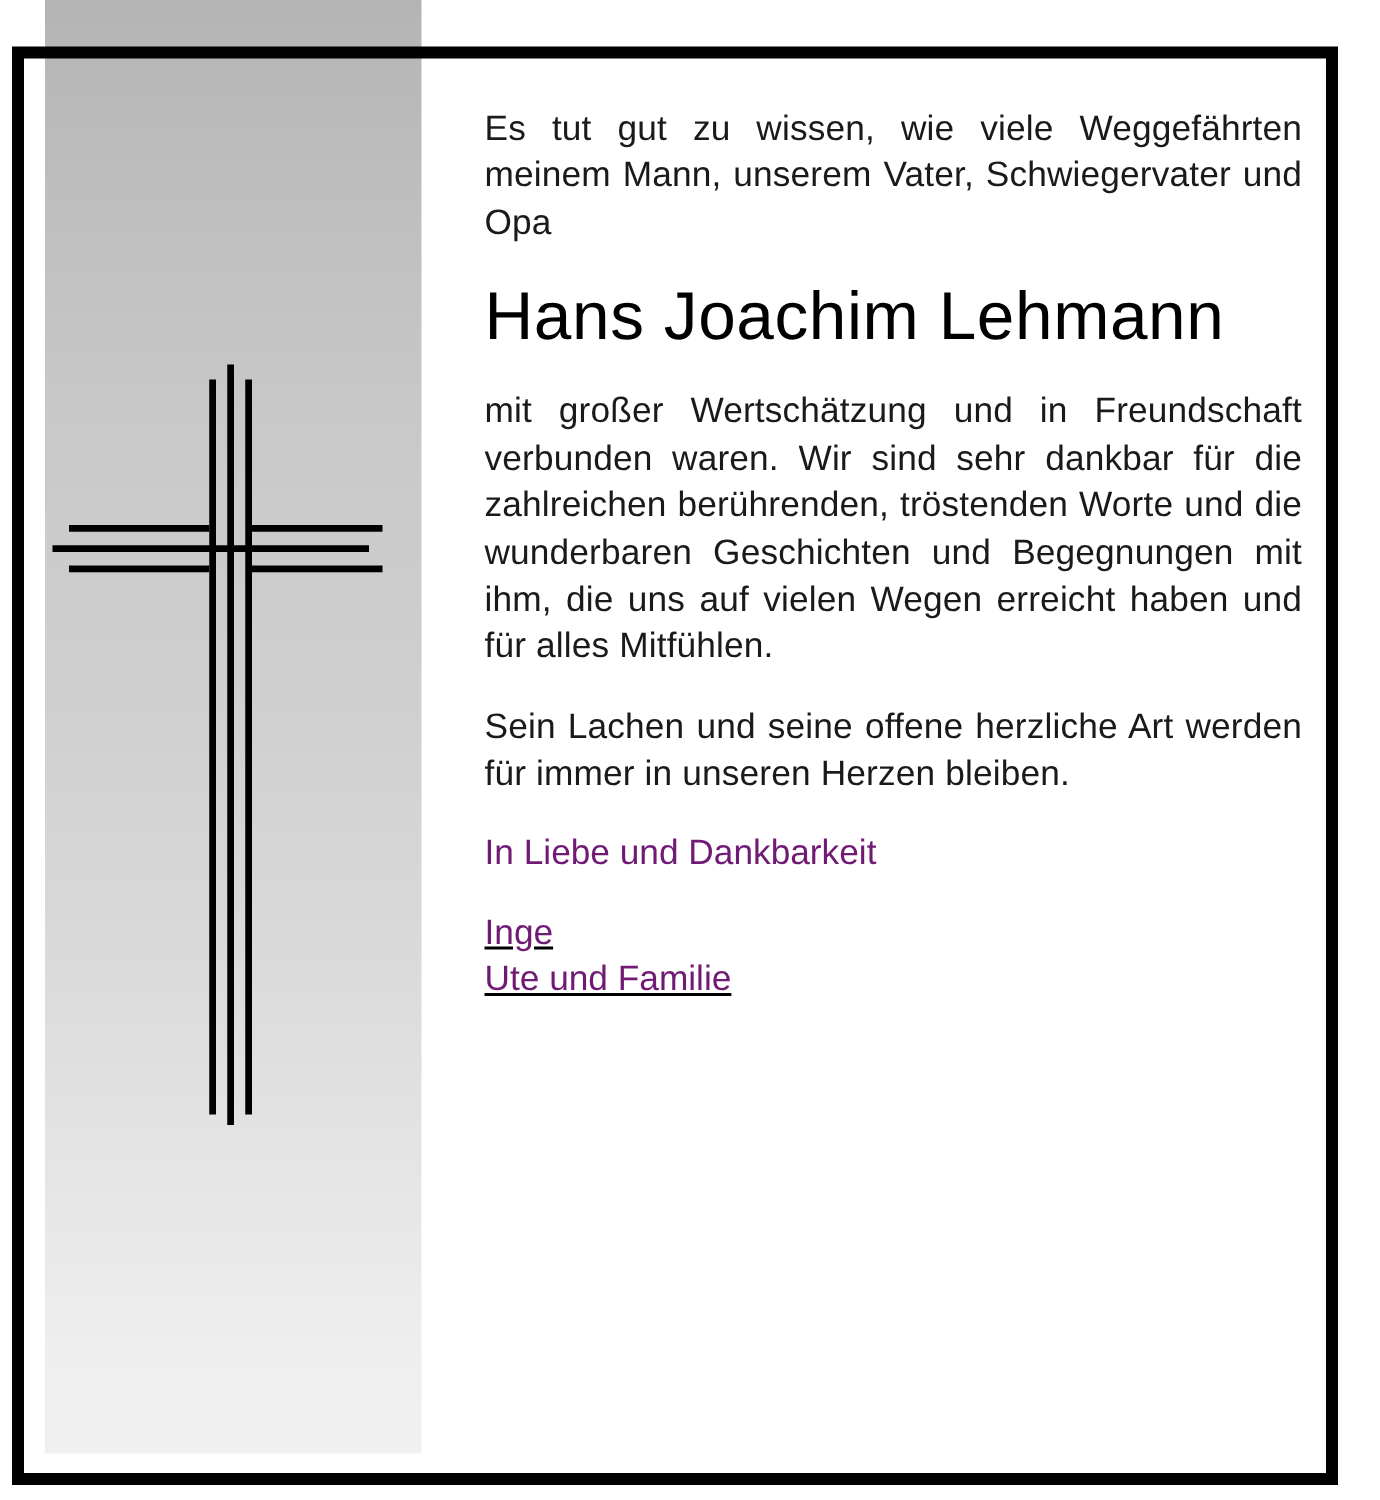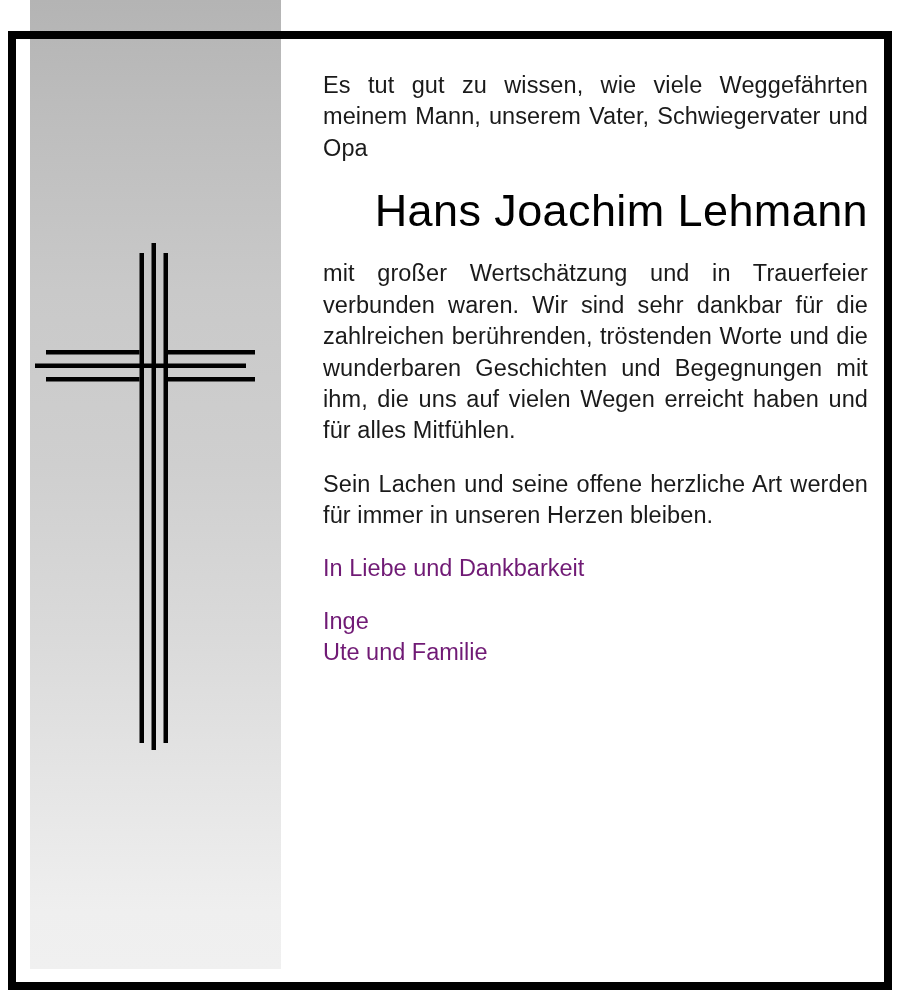--- a/index.html
+++ b/index.html
@@ -82,31 +82,31 @@
   .para.last-line-left { text-align-last: left; }
 
   .deceased-name {
     color: #000000;
     font-size: 45px;
     line-height: 1.12;
     font-weight: 400;
     letter-spacing: 0.4px;
     margin: 20px 0 22px 0;
     white-space: nowrap;
-    text-align: right;
+    text-align: left;
   }
 
   .closing-line {
     color: #701a75;
     font-size: 23.5px;
     line-height: 1.335;
     margin: 0;
     text-align: left;
   }
-  .signature-block { margin-top: 21px; }
+  .signature-block { margin-top: 21px; text-decoration: underline; }
   .signature-block .closing-line { margin: 0; }
 </style>
 </head>
 <body>
 
 <div class="notice">
 
   <div class="gradient-panel"></div>
 
   <div class="cross">
@@ -133,21 +133,21 @@
   </div>
 
   <div class="frame"></div>
 
   <div class="text-column">
 
     <p class="para last-line-left">Es tut gut zu wissen, wie viele Weggefährten meinem Mann, unserem Vater, Schwiegervater und Opa</p>
 
     <h1 class="deceased-name">Hans Joachim Lehmann</h1>
 
-    <p class="para last-line-left">mit großer Wertschätzung und in Trauerfeier verbunden waren. Wir sind sehr dankbar für die zahlreichen berührenden, tröstenden Worte und die wunderbaren Geschichten und Begegnungen mit ihm, die uns auf vielen Wegen erreicht haben und für alles Mitfühlen.</p>
+    <p class="para last-line-left">mit großer Wertschätzung und in Freundschaft verbunden waren. Wir sind sehr dankbar für die zahlreichen berührenden, tröstenden Worte und die wunderbaren Geschichten und Begegnungen mit ihm, die uns auf vielen Wegen erreicht haben und für alles Mitfühlen.</p>
 
     <p class="para last-line-left">Sein Lachen und seine offene herzliche Art werden für immer in unseren Herzen bleiben.</p>
 
 
     <p class="closing-line">In Liebe und Dankbarkeit</p>
 
     <div class="signature-block">
       <p class="closing-line">Inge</p>
       <p class="closing-line">Ute und Familie</p>
     </div>

